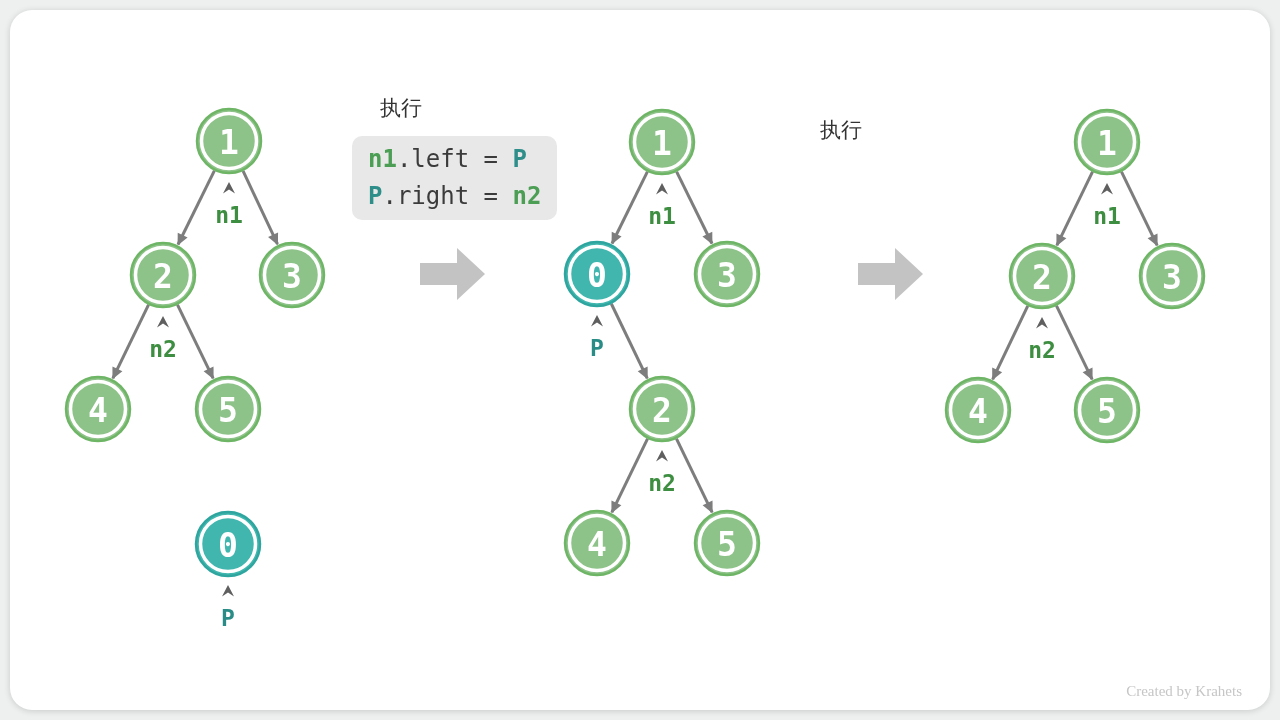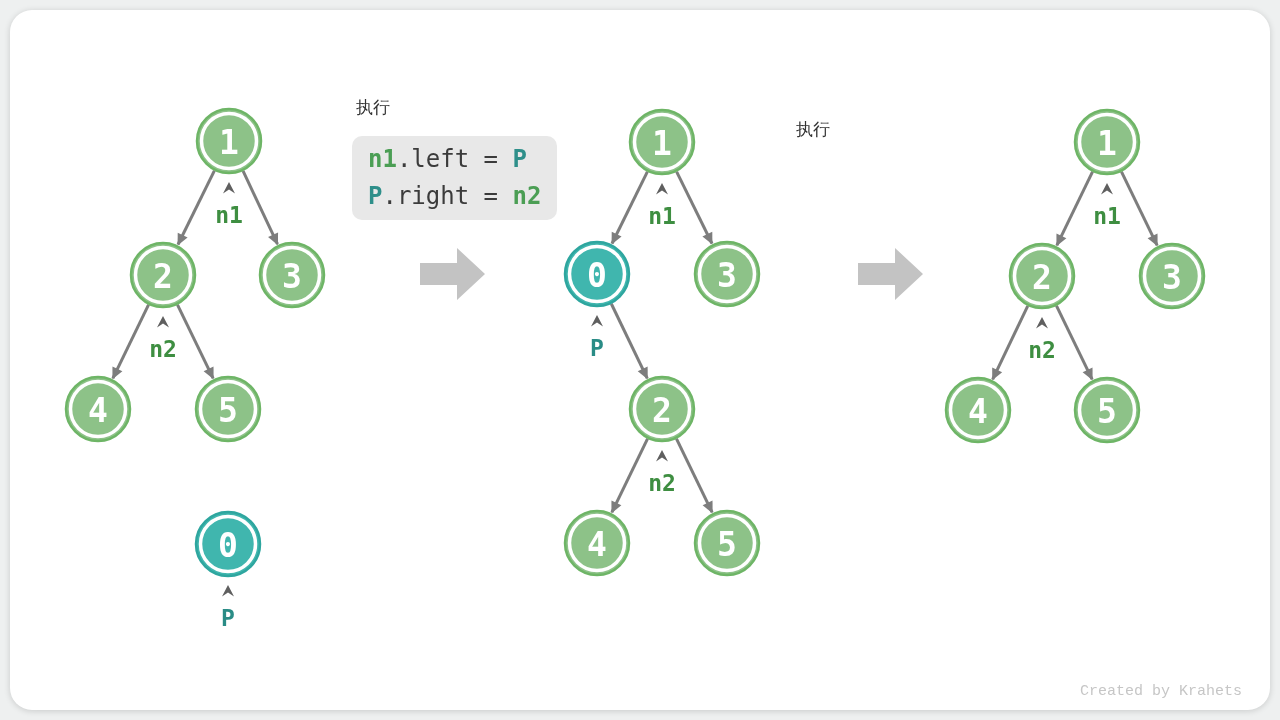--- a/index.html
+++ b/index.html
@@ -10,31 +10,31 @@
   .card{
     position:absolute;left:10px;top:10px;right:10px;bottom:10px;
     border-radius:22px;
     box-shadow:0 1px 6px rgba(0,0,0,0.16);
   }
   #diagram{position:absolute;left:0;top:0;}
   .code-group{position:absolute;}
   #code-group-1{left:352px;top:96px;}
   #code-group-2{left:792px;top:118px;}
   .code-heading{
-    font-size:17px;line-height:24px;margin:0 0 16px 4px;
+    font-size:21px;line-height:24px;margin:0 0 16px 28px;
     font-family:"Liberation Sans", sans-serif;
   }
   .code-box{
     display:inline-block;border-radius:10px;padding:5px 16px;
     font-family:"DejaVu Sans Mono", monospace;
     font-size:24px;line-height:37px;white-space:pre;
   }
   .footer{
     position:absolute;right:38px;bottom:20px;
-    font-family:Liberation Mono, monospace;font-size:15px;
+    font-family:Liberation Serif, serif;font-size:15px;
   }
 </style>
 </head>
 <body style="background: rgb(238, 240, 240);">
 
 <div class="card" style="background: rgb(255, 255, 255);"></div>
 
 <svg id="diagram" width="1280" height="720" viewBox="0 0 1280 720">
     <defs>
       <marker id="ah" markerUnits="userSpaceOnUse" markerWidth="16" markerHeight="16" viewBox="0 0 16 16" refX="13" refY="8" orient="auto">

